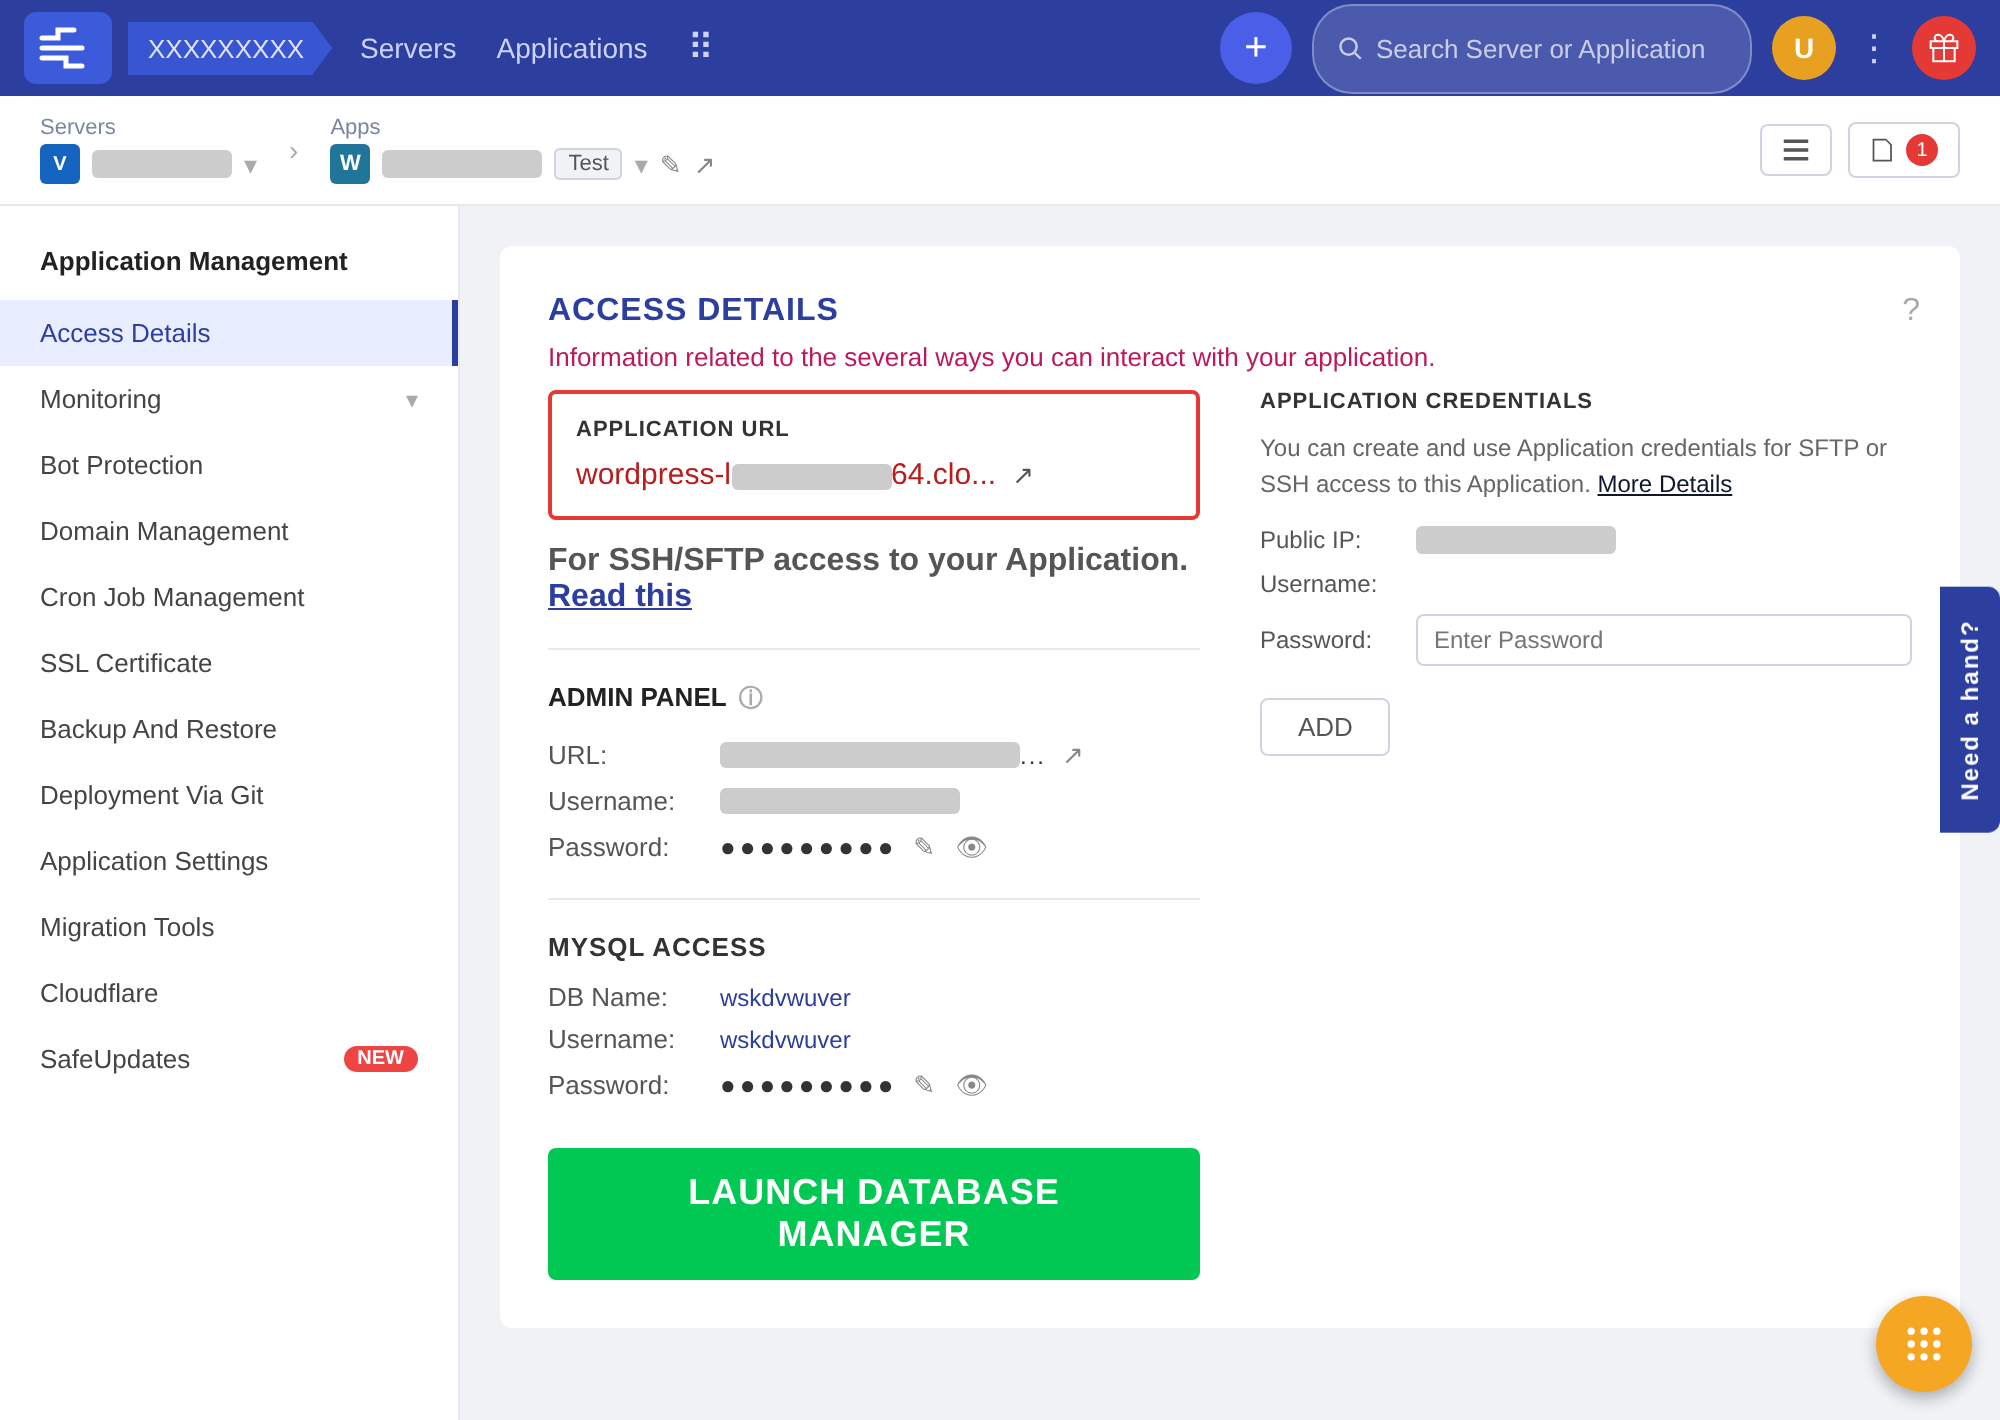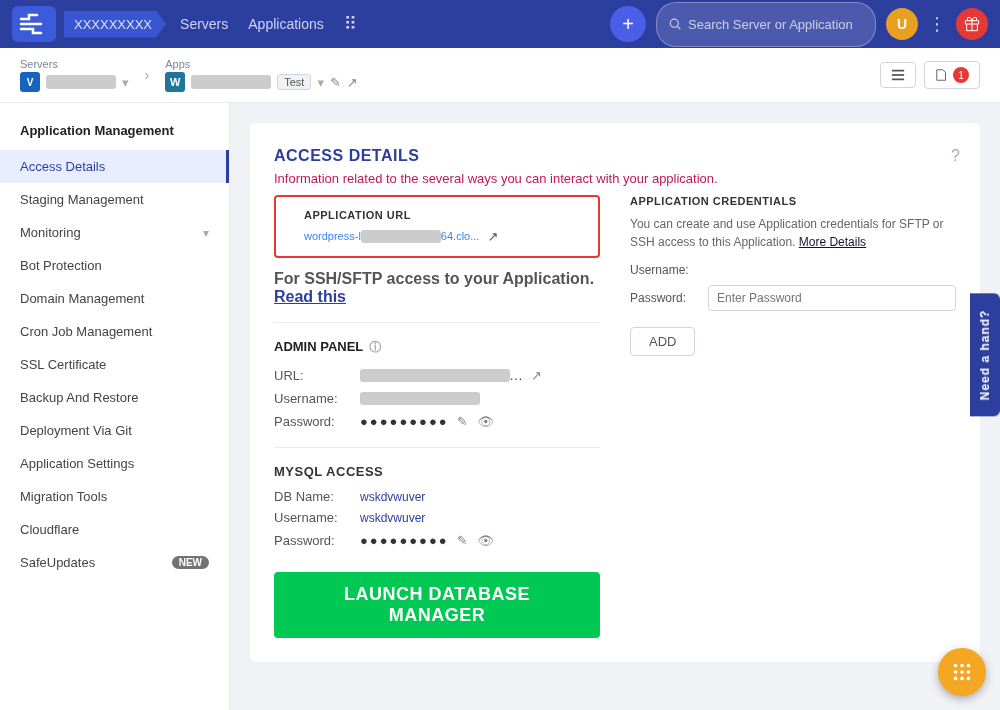--- a/index.html
+++ b/index.html
@@ -148,21 +148,21 @@
     .sidebar-item {
       padding: 9px 20px;
       font-size: 13px; color: #444;
       cursor: pointer; display: flex; align-items: center; justify-content: space-between;
     }
     .sidebar-item.active {
       background: #e8eeff; color: #2c3e9e; font-weight: 500;
       border-right: 3px solid #2c3e9e;
     }
     .sidebar-item .new-badge {
-      background: #737373; color: #fff;
+      background: #ef4444; color: #fff;
       border-radius: 10px; padding: 1px 7px; font-size: 10px; font-weight: 600;
     }
     .sidebar-item .chevron { color: #aaa; font-size: 12px; }
 
     
     .content {
       flex: 1; padding: 20px; overflow-y: auto; background: #f0f2f5;
     }
     .content-card {
       background: #fff; border-radius: 6px;
@@ -182,32 +182,32 @@
 
     
     .two-cols { display: flex; gap: 30px; }
     .col-left { flex: 1; }
     .col-right { flex: 1; }
 
     
     .app-url-box {
       border: 2px solid #e53935;
       border-radius: 4px;
-      padding: 12px 28px;
+      padding: 12px 12px;
       margin-bottom: 12px;
     }
     .box-label {
       font-size: 11px; font-weight: 700; color: #333; letter-spacing: 0.5px;
       margin-bottom: 8px;
     }
     .url-row {
       display: flex; align-items: center; gap: 8px;
     }
     .url-text {
-      font-size: 11px; color: #3b82f6;
+      font-size: 15px; color: #b91c1c;
     }
     .url-external { color: #555; font-size: 13px; cursor: pointer; }
     .ssh-note {
       font-size: 16px; color: #555; margin-top: 8px; font-weight: bold;
     }
     .ssh-note a { color: #2c3e9e; text-decoration: underline; cursor: pointer; }
 
     
     .creds-label {
       font-size: 11px; font-weight: 700; color: #333; letter-spacing: 0.5px;
@@ -368,23 +368,20 @@
 </div>
 
 <div class="main-layout">
 
   <aside class="sidebar">
     <div class="sidebar-title">Application Management</div>
     <div class="sidebar-item active">
       <span>Access Details</span>
     </div>
     <div class="sidebar-item">
-      <span>Staging Management</span>
-    </div>
-    <div class="sidebar-item">
       <span>Monitoring</span>
       <span class="chevron">▾</span>
     </div>
     <div class="sidebar-item">
       <span>Bot Protection</span>
     </div>
     <div class="sidebar-item">
       <span>Domain Management</span>
     </div>
     <div class="sidebar-item">
@@ -485,20 +482,24 @@
           </div>
           <button class="launch-btn">LAUNCH DATABASE MANAGER</button>
         </div>
 
         <div class="col-right">
           <div class="creds-label">APPLICATION CREDENTIALS</div>
           <p class="creds-desc">
             <span>You can create and use Application credentials for SFTP or SSH access to this Application.</span>
             <a>More Details</a>
           </p>
+          <div class="field-row">
+            <span class="field-label">Public IP:</span>
+            <span class="field-value blurred-text" style="width:100px;height:14px;">&nbsp;&nbsp;&nbsp;&nbsp;&nbsp;&nbsp;</span>
+          </div>
           <div class="field-row">
             <span class="field-label">Username:</span>
           </div>
           <div class="field-row">
             <span class="field-label">Password:</span>
             <input class="field-input" type="password" placeholder="Enter Password" style="">
           </div>
           <button class="add-btn">ADD</button>
         </div>
       </div>

